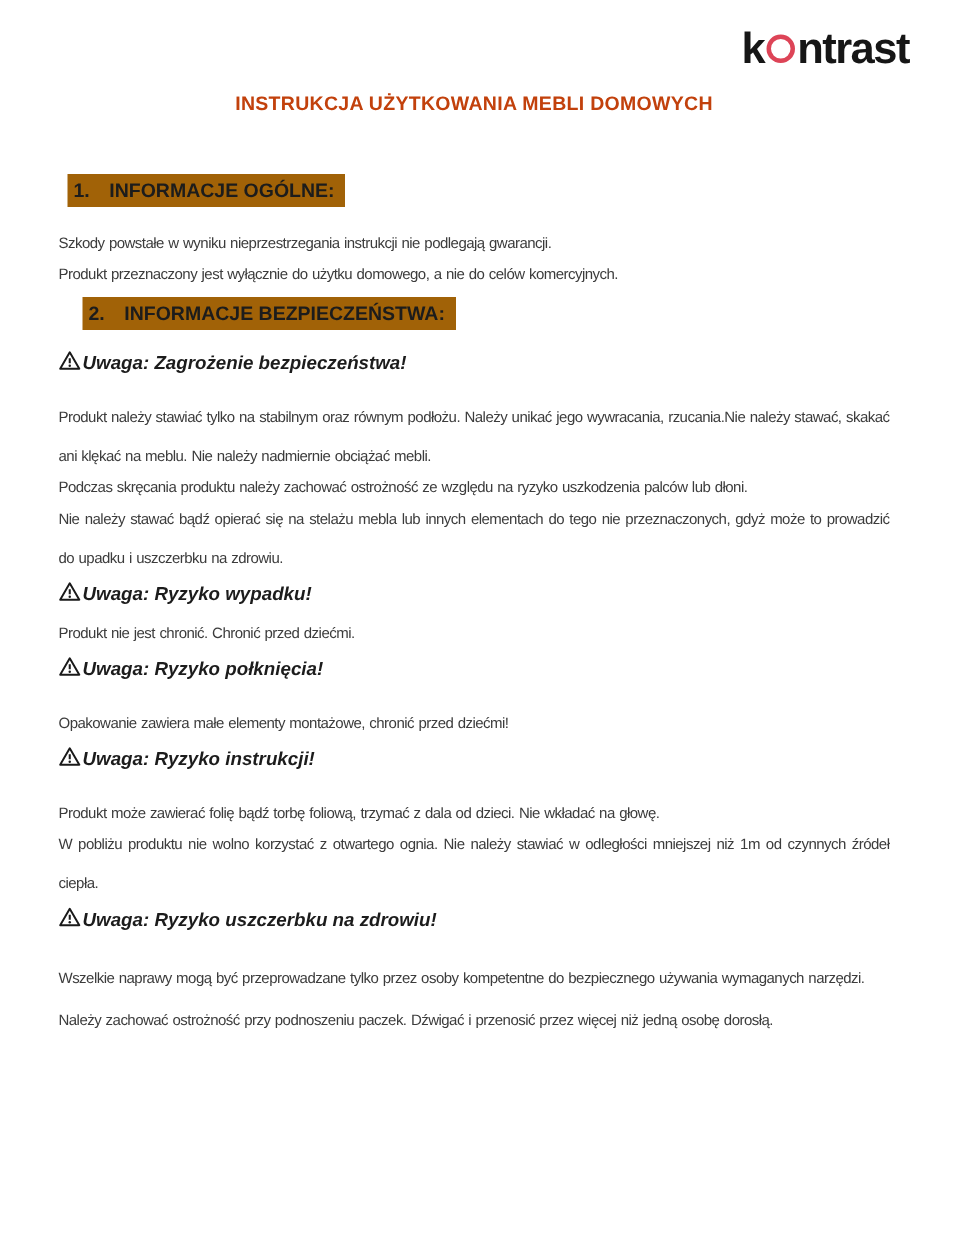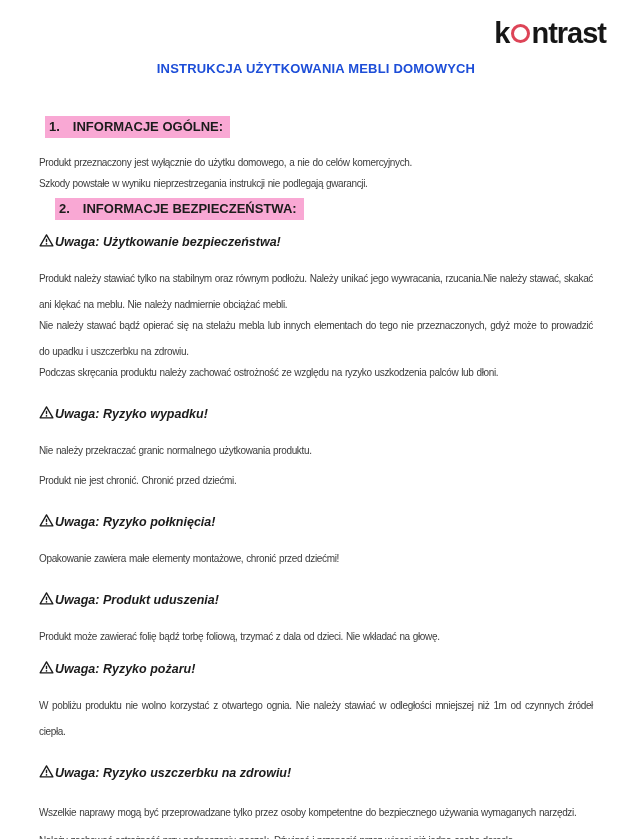--- a/index.html
+++ b/index.html
@@ -46,31 +46,31 @@
     margin: 0 1.5px;
     vertical-align: 0px;
   }
   
   .doc-title {
     margin-top: 9px;
     text-align: center;
     font-size: 13px;
     font-weight: 700;
     letter-spacing: 0.2px;
-    color: #1d4ed8;
+    color: #c2410c;
   }
   
   .sec-heading {
     margin-left: 6px;
   }
   .sec-heading.first { margin-top: 40px; }
   .sec-heading.second { margin-top: 1px; margin-left: 16px; }
   .sec-heading .hl {
     display: inline-block;
-    background: #f9a8d4;
+    background: #a16207;
     color: #1c1c1c;
     font-size: 13px;
     font-weight: 700;
     line-height: 16px;
     padding: 3px 7px 3px 4px;
   }
   .sec-num { display: inline-block; margin-right: 13px; }
   
   .para {
     margin: 0;
@@ -86,21 +86,21 @@
   
   .warning {
     margin: 0;
     font-size: 12.5px;
     font-weight: 700;
     font-style: italic;
     color: #1c1c1c;
     line-height: 20px;
     white-space: nowrap;
   }
-  .para + .warning { margin-top: 18px; }
+  .para + .warning { margin-top: 0; }
   .sec-heading + .warning { margin-top: 12px; }
   .warning + .para { margin-top: 14px; }
   .warn-icon {
     display: inline-block;
     vertical-align: -2px;
     margin-right: 1px;
     font-style: normal;
   }
   .warn-icon svg { display: block; }
 </style>
@@ -112,63 +112,57 @@
   <div class="logo-row">
     <span class="brand"><span>k</span><span class="logo-o"></span><span>ntrast</span></span>
   </div>
 
   <div class="doc-title">INSTRUKCJA UŻYTKOWANIA MEBLI DOMOWYCH</div>
 
   <div class="sec-heading first">
     <span class="hl"><span class="sec-num">1.</span><span>INFORMACJE OGÓLNE:</span></span>
   </div>
 
+  <p class="para">Szkody powstałe w wyniku nieprzestrzegania instrukcji  nie podlegają gwarancji.</p>
   <p class="para">Produkt przeznaczony jest wyłącznie do użytku domowego, a nie do celów komercyjnych.</p>
-  <p class="para">Szkody powstałe w wyniku nieprzestrzegania instrukcji  nie podlegają gwarancji.</p>
 
   <div class="sec-heading second">
     <span class="hl"><span class="sec-num">2.</span><span>INFORMACJE BEZPIECZEŃSTWA:</span></span>
   </div>
 
   <div class="warning"><span class="warn-icon"><svg width="15" height="15" viewBox="0 0 24 24">
           <path d="M12 3 L22.2 20.5 L1.8 20.5 Z" fill="none" stroke="#1a1a1a" stroke-width="2.1" stroke-linejoin="round"></path>
           <line x1="12" y1="9.2" x2="12" y2="14.6" stroke="#1a1a1a" stroke-width="2.2"></line>
           <circle cx="12" cy="17.4" r="1.3" fill="#1a1a1a"></circle>
-        </svg></span><span>Uwaga: Użytkowanie bezpieczeństwa!</span></div>
+        </svg></span><span>Uwaga: Zagrożenie bezpieczeństwa!</span></div>
   <p class="para">Produkt należy stawiać tylko na stabilnym oraz równym podłożu. Należy unikać jego wywracania, rzucania.Nie należy stawać, skakać ani klękać na meblu. Nie należy nadmiernie obciążać mebli.</p>
+  <p class="para">Podczas skręcania produktu należy zachować ostrożność ze względu na ryzyko uszkodzenia palców lub dłoni.</p>
   <p class="para">Nie należy stawać bądź opierać się na stelażu mebla lub innych elementach do tego nie przeznaczonych, gdyż może to prowadzić do upadku i uszczerbku na zdrowiu.</p>
-  <p class="para">Podczas skręcania produktu należy zachować ostrożność ze względu na ryzyko uszkodzenia palców lub dłoni.</p>
 
   <div class="warning"><span class="warn-icon"><svg width="15" height="15" viewBox="0 0 24 24">
           <path d="M12 3 L22.2 20.5 L1.8 20.5 Z" fill="none" stroke="#1a1a1a" stroke-width="2.1" stroke-linejoin="round"></path>
           <line x1="12" y1="9.2" x2="12" y2="14.6" stroke="#1a1a1a" stroke-width="2.2"></line>
           <circle cx="12" cy="17.4" r="1.3" fill="#1a1a1a"></circle>
         </svg></span><span>Uwaga: Ryzyko wypadku!</span></div>
-  <p class="para">Nie należy przekraczać granic normalnego użytkowania produktu.</p>
   <p class="para" style="margin-top:4px">Produkt nie jest chronić. Chronić przed dziećmi.</p>
 
   <div class="warning"><span class="warn-icon"><svg width="15" height="15" viewBox="0 0 24 24">
           <path d="M12 3 L22.2 20.5 L1.8 20.5 Z" fill="none" stroke="#1a1a1a" stroke-width="2.1" stroke-linejoin="round"></path>
           <line x1="12" y1="9.2" x2="12" y2="14.6" stroke="#1a1a1a" stroke-width="2.2"></line>
           <circle cx="12" cy="17.4" r="1.3" fill="#1a1a1a"></circle>
         </svg></span><span>Uwaga: Ryzyko połknięcia!</span></div>
   <p class="para">Opakowanie zawiera małe elementy montażowe, chronić przed dziećmi!</p>
 
   <div class="warning"><span class="warn-icon"><svg width="15" height="15" viewBox="0 0 24 24">
           <path d="M12 3 L22.2 20.5 L1.8 20.5 Z" fill="none" stroke="#1a1a1a" stroke-width="2.1" stroke-linejoin="round"></path>
           <line x1="12" y1="9.2" x2="12" y2="14.6" stroke="#1a1a1a" stroke-width="2.2"></line>
           <circle cx="12" cy="17.4" r="1.3" fill="#1a1a1a"></circle>
-        </svg></span><span>Uwaga: Produkt uduszenia!</span></div>
+        </svg></span><span>Uwaga: Ryzyko instrukcji!</span></div>
   <p class="para">Produkt może zawierać folię bądź torbę foliową, trzymać z dala od dzieci. Nie wkładać na głowę.</p>
 
-  <div class="warning" style="margin-top:9px"><span class="warn-icon"><svg width="15" height="15" viewBox="0 0 24 24">
-          <path d="M12 3 L22.2 20.5 L1.8 20.5 Z" fill="none" stroke="#1a1a1a" stroke-width="2.1" stroke-linejoin="round"></path>
-          <line x1="12" y1="9.2" x2="12" y2="14.6" stroke="#1a1a1a" stroke-width="2.2"></line>
-          <circle cx="12" cy="17.4" r="1.3" fill="#1a1a1a"></circle>
-        </svg></span><span>Uwaga: Ryzyko pożaru!</span></div>
   <p class="para">W pobliżu produktu  nie wolno korzystać z otwartego ognia. Nie należy stawiać w odległości mniejszej niż 1m od czynnych źródeł ciepła.</p>
 
   <div class="warning"><span class="warn-icon"><svg width="15" height="15" viewBox="0 0 24 24">
           <path d="M12 3 L22.2 20.5 L1.8 20.5 Z" fill="none" stroke="#1a1a1a" stroke-width="2.1" stroke-linejoin="round"></path>
           <line x1="12" y1="9.2" x2="12" y2="14.6" stroke="#1a1a1a" stroke-width="2.2"></line>
           <circle cx="12" cy="17.4" r="1.3" fill="#1a1a1a"></circle>
         </svg></span><span>Uwaga: Ryzyko uszczerbku na zdrowiu!</span></div>
   <p class="para" style="margin-top:17px">Wszelkie naprawy mogą być przeprowadzane tylko przez osoby kompetentne do bezpiecznego używania wymaganych narzędzi.</p>
   <p class="para" style="margin-top:2px">Należy zachować ostrożność przy podnoszeniu paczek. Dźwigać i przenosić przez więcej niż jedną osobę dorosłą.</p>
 

